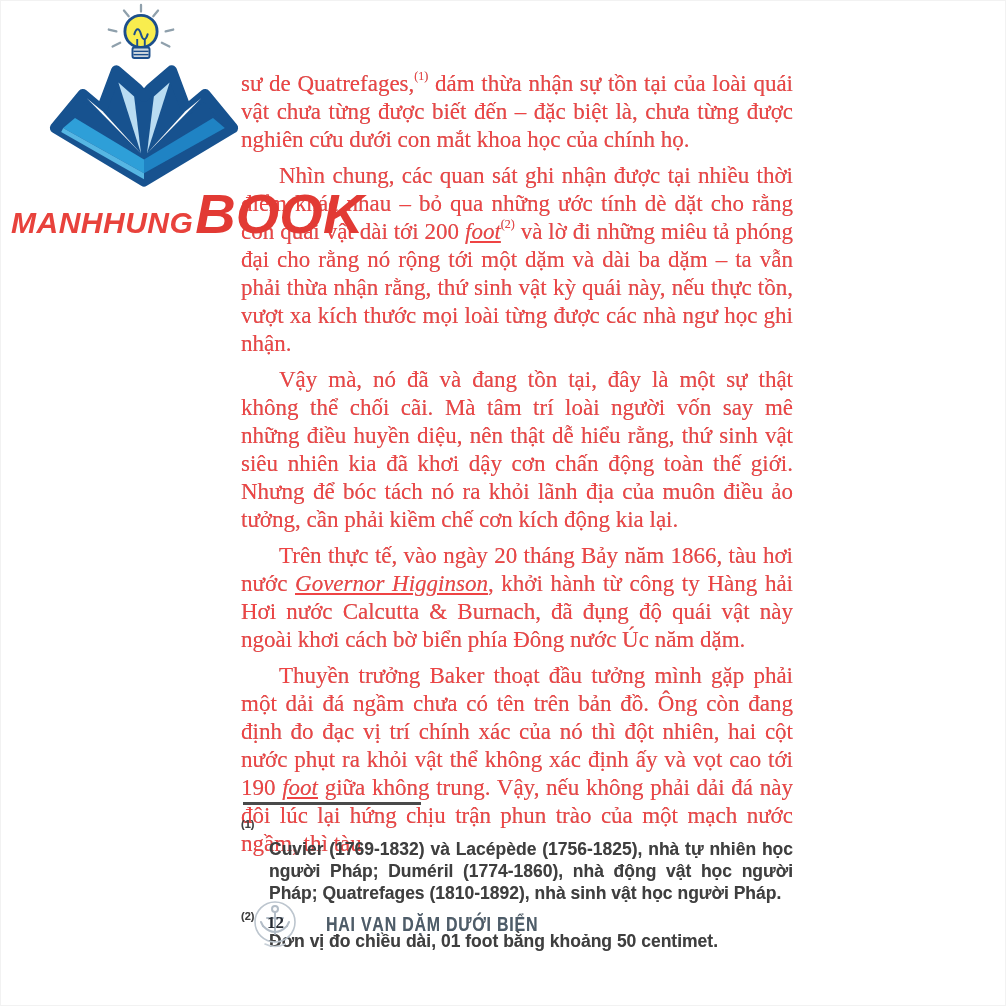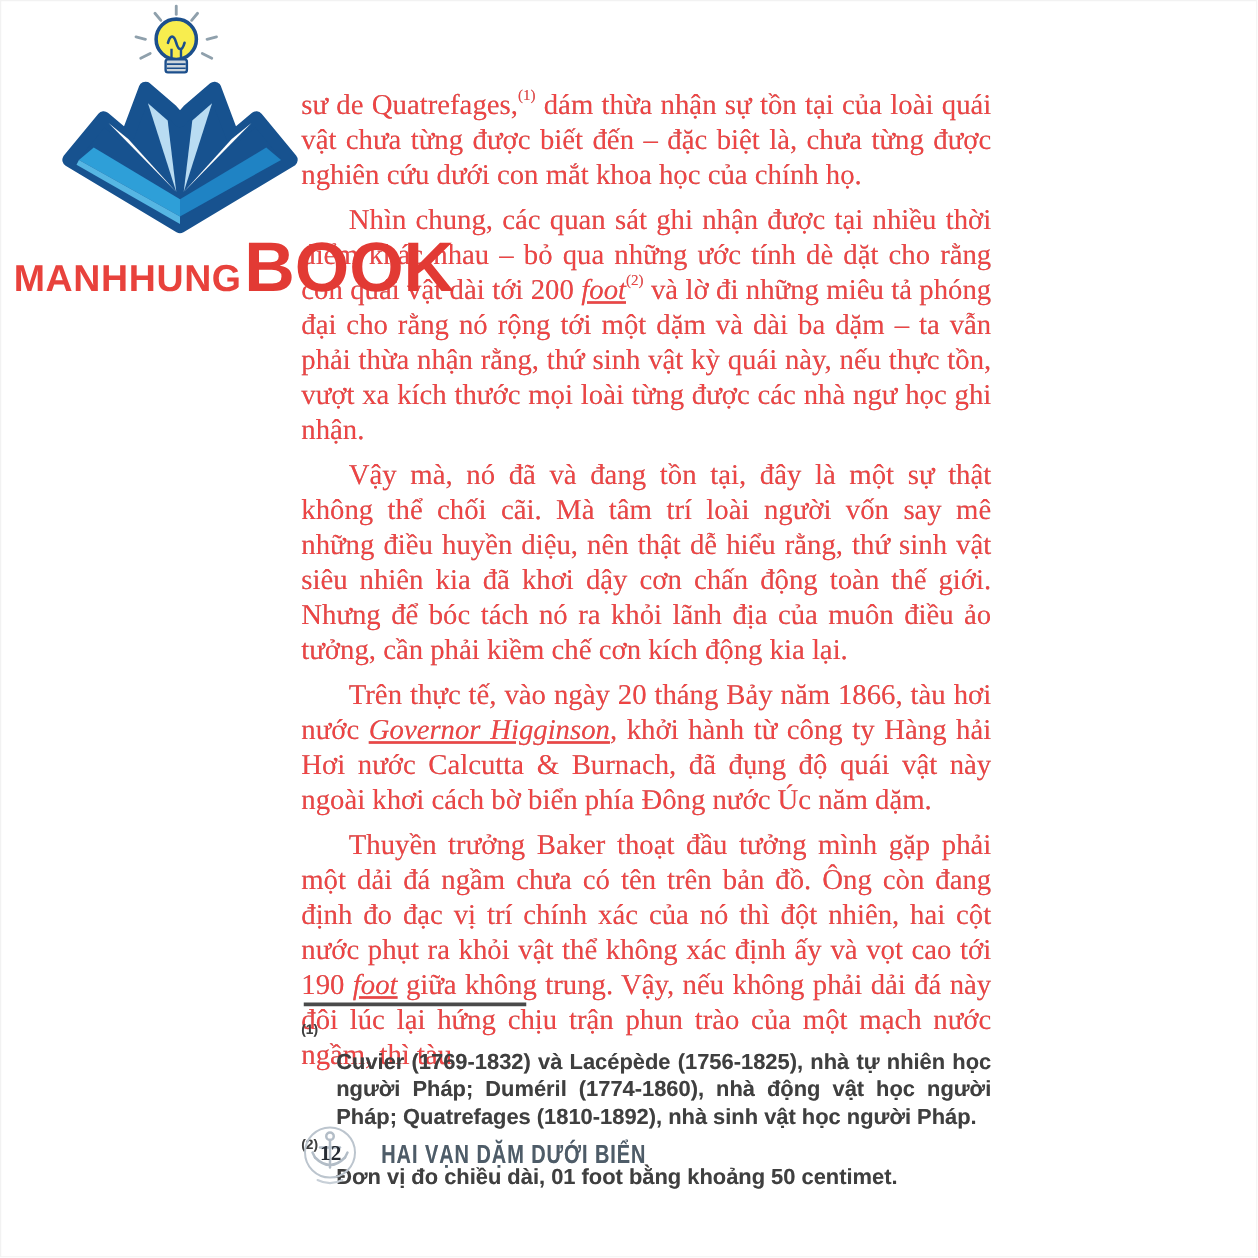--- a/index.html
+++ b/index.html
@@ -11,21 +11,21 @@
     font-family:"Liberation Serif", serif;
     box-sizing:border-box;
     border:1px solid #f2f2f2;
   }
 
   
   .logo{position:absolute;left:0;top:0;width:275px;height:235px;z-index:5;}
   .logo .bulb{position:absolute;left:98px;top:2px;width:84px;height:72px;}
   .logo .book{position:absolute;left:44px;top:54px;width:198px;height:138px;}
   .brand{position:absolute;left:10px;top:180px;display:flex;align-items:baseline;white-space:nowrap;
-         font-family:"Liberation Sans", sans-serif;}
+         font-family:"Liberation Sans", sans-serif;font-style:italic;}
   .brand-first{font-size:30px;font-weight:700;letter-spacing:.5px;color:#e8423c;}
   .brand-second{font-size:56px;font-weight:800;letter-spacing:0;color:#e23a34;margin-left:2px;}
 
   
   .body-text{
     position:absolute;left:240px;top:69px;width:552px;
     font-size:23px;line-height:28px;color:#ef4444;
     text-align:justify;
     text-shadow:0 0 .5px rgba(59,59,59,.45);
   }
@@ -41,21 +41,21 @@
     font-family:"Liberation Sans", sans-serif;
     font-size:17.5px;line-height:22px;font-weight:700;color:#3f3f3f;
     text-align:justify;
     text-shadow:0 0 .4px rgba(63,63,63,.4);
   }
   .footnote{display:flex;margin:0;}
   .fn-marker{flex:0 0 28px;font-size:11px;padding-top:1px;font-weight:700;}
   .fn-text{flex:1;margin-top:26px;}
 
   
-  .footer{position:absolute;left:236px;top:896px;display:flex;align-items:center;gap:14px;}
+  .footer{position:absolute;left:247px;top:896px;display:flex;align-items:center;gap:24px;}
   .ornament{width:54px;height:54px;position:relative;}
   .footer-title{
     font-family:"Liberation Sans", sans-serif;
     font-weight:700;font-size:21px;letter-spacing:1px;color:#4e5c68;
     transform:scaleX(.76);transform-origin:left center;white-space:nowrap;
     text-shadow:0 0 .4px rgba(78,92,104,.4);
   }
 </style>
 </head>
 <body>

